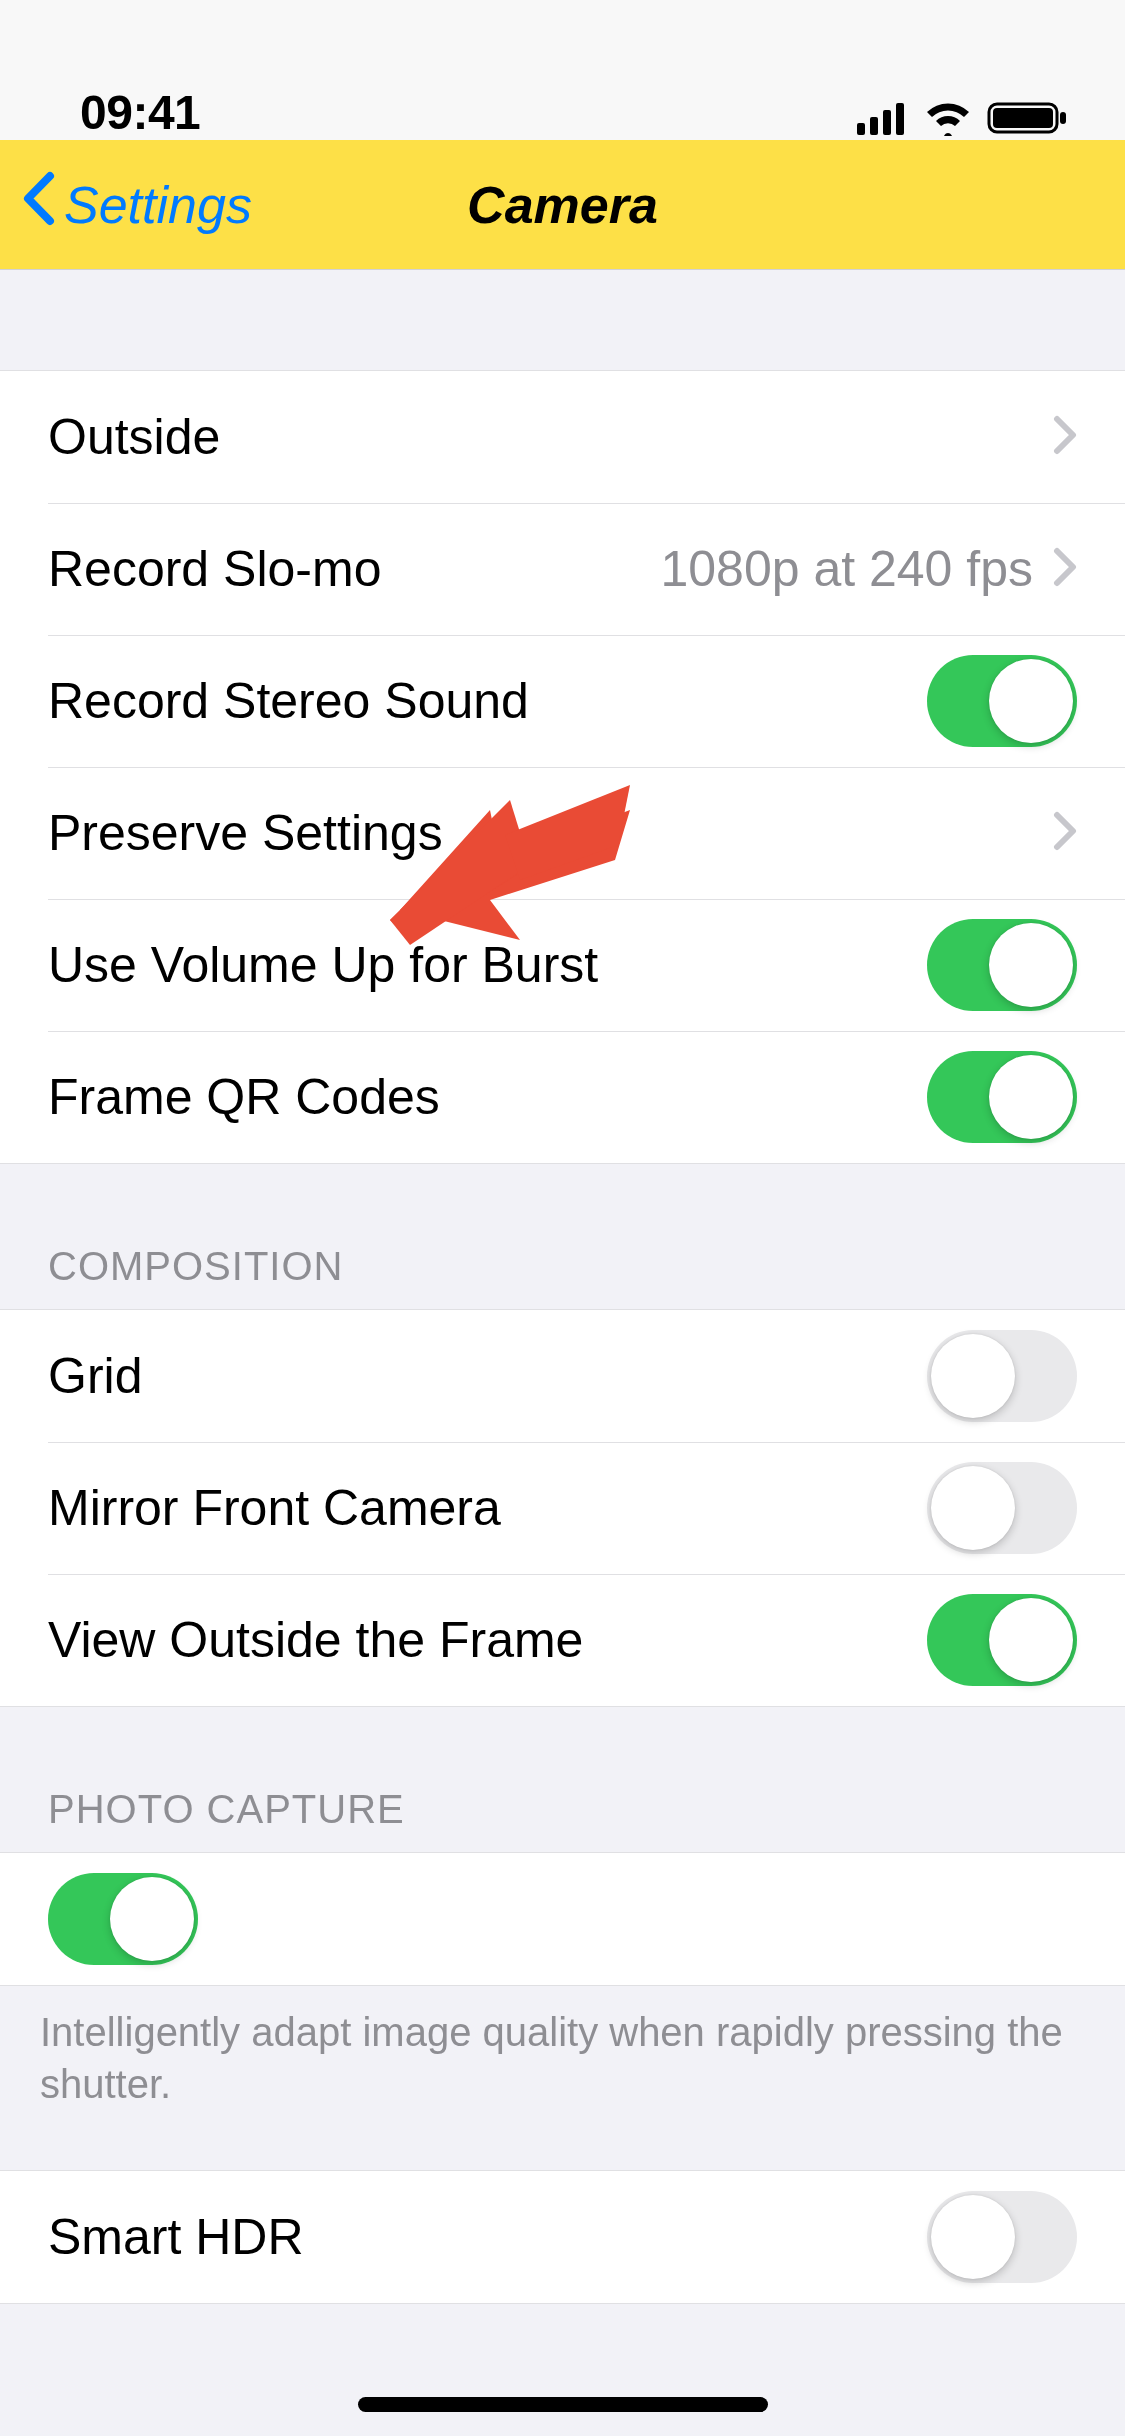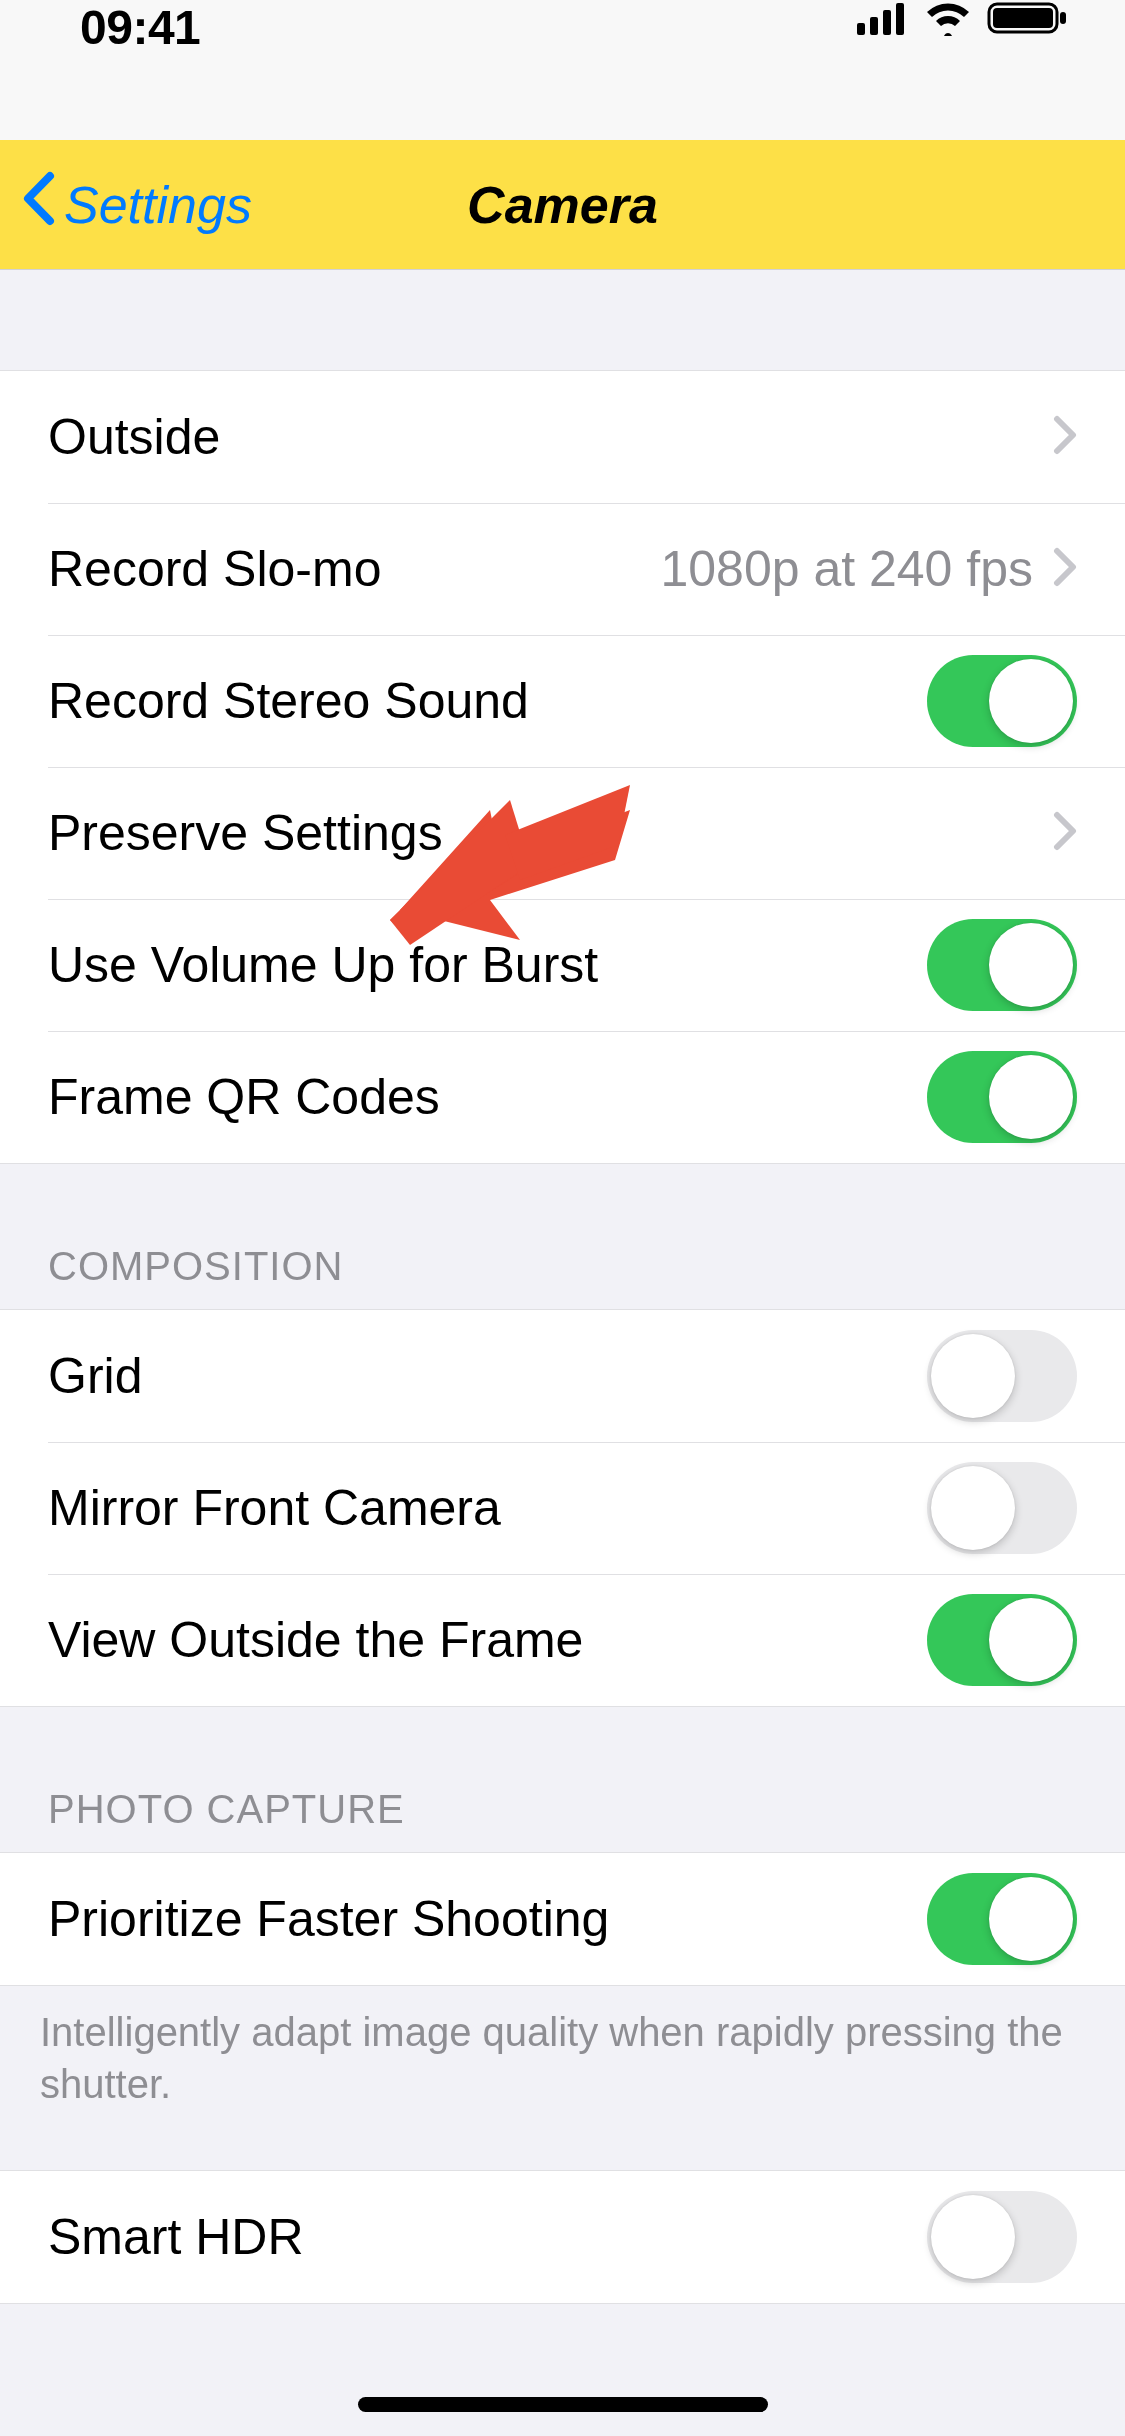--- a/index.html
+++ b/index.html
@@ -8,21 +8,21 @@
     font-family: -apple-system, "Helvetica Neue", Helvetica, Arial, sans-serif;
     background: #f2f2f7;
     color: #000;
     position: relative;
   }
   
   .status-bar {
     height: 140px;
     background: #f8f8f8;
     display: flex;
-    align-items: flex-start;
+    align-items: flex-end;
     justify-content: space-between;
     padding: 0 56px 0 80px;
   }
   .status-time {
     font-size: 48px;
     font-weight: 600;
     letter-spacing: -0.5px;
   }
   .status-icons {
     display: flex;
@@ -285,21 +285,20 @@
           <div class="knob"></div>
         </div>
     </div>
   </div>
 
 </div>
 
 <div class="section-header">PHOTO CAPTURE</div>
 <div class="cell-list">
   <div class="cell">
-    <div class="cell-label">Prioritize Faster Shooting</div>
     <div class="cell-right">
       <div class="switch on">
           <div class="knob"></div>
         </div>
     </div>
   </div>
 </div>
 <div class="section-footer">Intelligently adapt image quality when rapidly pressing the shutter.</div>
 
 <div style="height:40px"></div>

